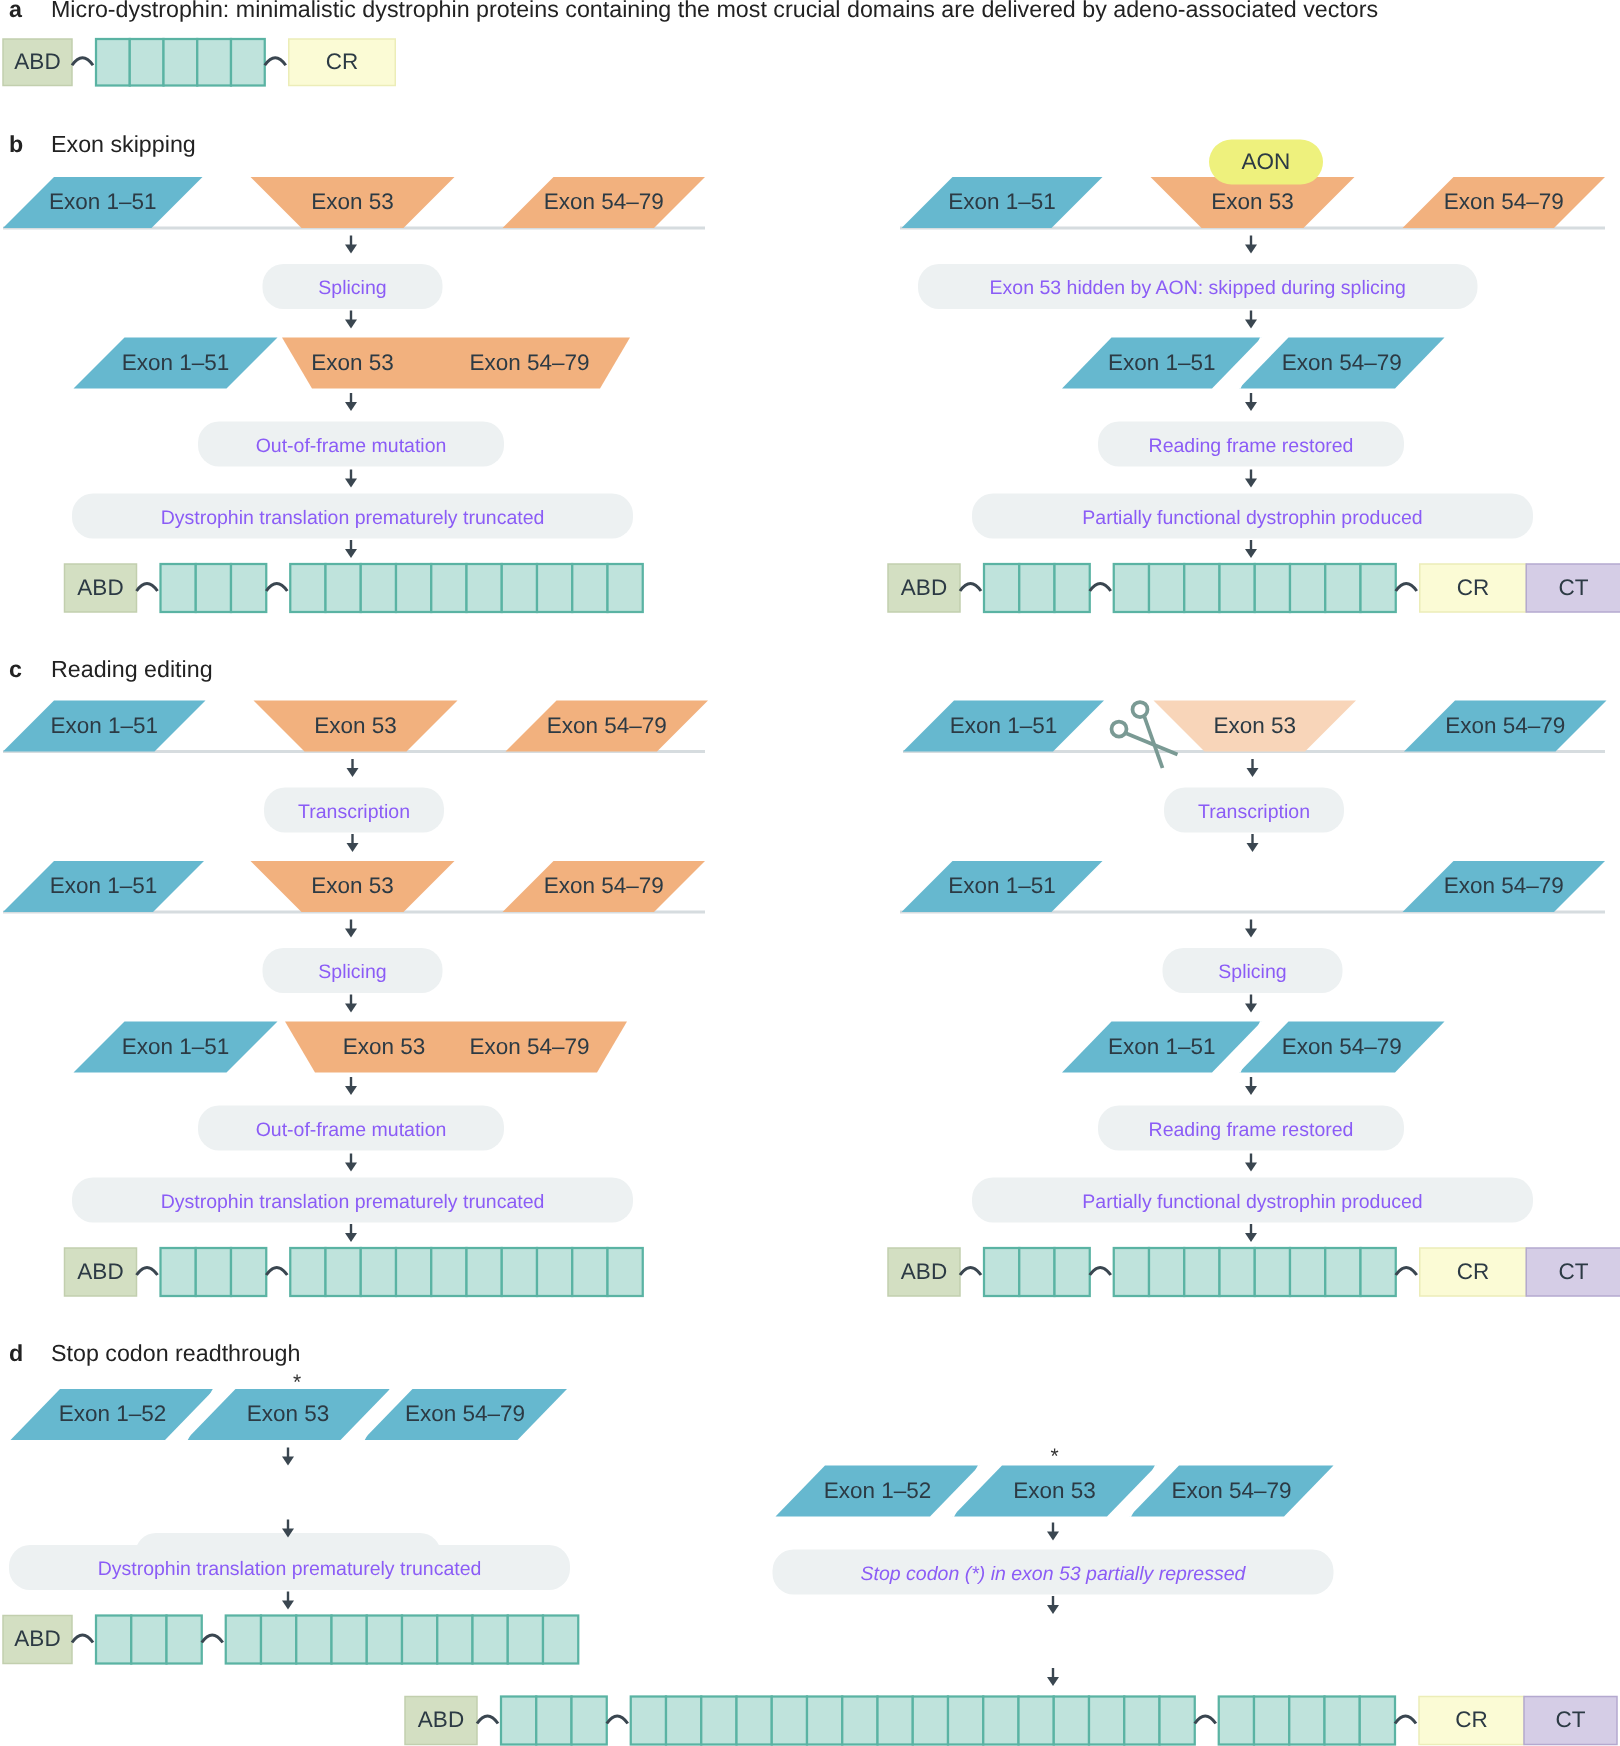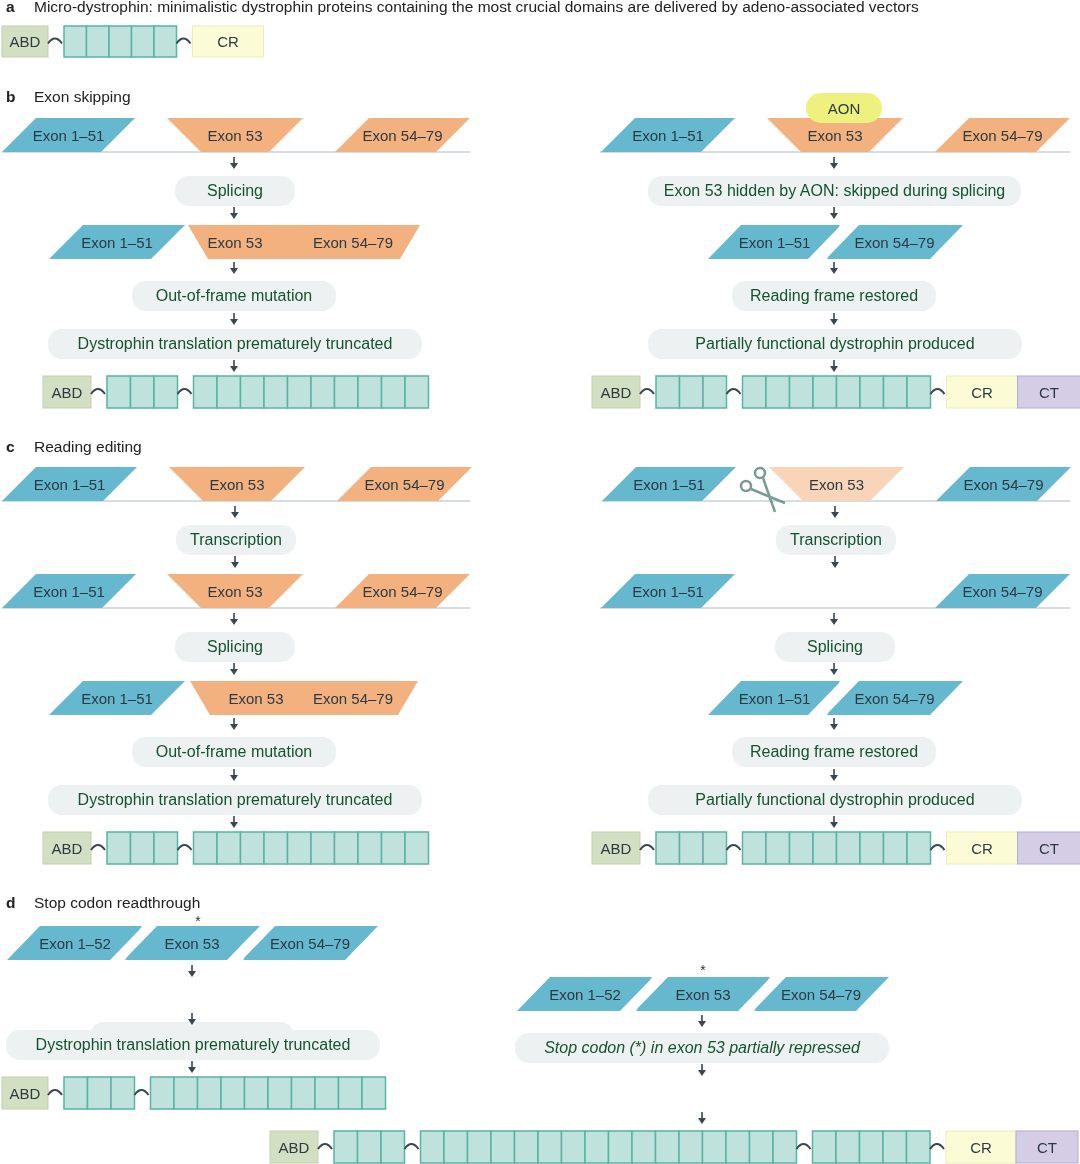--- a/index.html
+++ b/index.html
@@ -2,21 +2,21 @@
 <html><head>
 <meta charset="utf-8">
 <style>
   html, body { margin:0; padding:0; background:#ffffff; }
   body { width:1080px; height:1164px; position:relative; overflow:hidden;
          font-family:"Liberation Sans", sans-serif; color:#333d45; }
   #canvas { position:absolute; left:0; top:0; width:956px; height:1164px; }
   .abs { position:absolute; }
   .heading { font-size:15.5px; color:#222; white-space:nowrap; }
   .heading .letter { font-weight:bold; display:inline-block; width:28px; }
-  .label-box { background:#edf1f2; border-radius:14px; font-size:16px; color:#14532d;
+  .label-box { background:#edf1f2; border-radius:14px; font-size:13px; color:#8b5cf6;
                display:flex; align-items:center; justify-content:center; white-space:nowrap; }
   svg text { font-family:"Liberation Sans", sans-serif; }
 </style>
 </head>
 <body>
 
 <div id="canvas">
 
   <div class="abs heading" style="left:6px;top:-2px;">
     <span class="letter">a</span><span>Micro-dystrophin: minimalistic dystrophin proteins containing the most crucial domains are delivered by adeno-associated vectors</span>
@@ -28,21 +28,21 @@
     <span class="letter">c</span><span>Reading editing</span>
   </div>
   <div class="abs heading" style="left:6px;top:894px;">
     <span class="letter">d</span><span>Stop codon readthrough</span>
   </div>
 
   <div class="abs label-box" style="left:175px;top:176px;width:120px;height:30px;">Splicing</div>
   <div class="abs label-box" style="left:132px;top:281px;width:204px;height:30px;">Out-of-frame mutation</div>
   <div class="abs label-box" style="left:48px;top:329px;width:374px;height:30px;">Dystrophin translation prematurely truncated</div>
 
-  <div class="abs label-box" style="left:648px;top:176px;width:373px;height:30px;">Exon 53 hidden by AON: skipped during splicing</div>
+  <div class="abs label-box" style="left:612px;top:176px;width:373px;height:30px;">Exon 53 hidden by AON: skipped during splicing</div>
   <div class="abs label-box" style="left:732px;top:281px;width:204px;height:30px;">Reading frame restored</div>
   <div class="abs label-box" style="left:648px;top:329px;width:374px;height:30px;">Partially functional dystrophin produced</div>
 
   <div class="abs label-box" style="left:176px;top:525px;width:120px;height:30px;">Transcription</div>
   <div class="abs label-box" style="left:175px;top:632px;width:120px;height:30px;">Splicing</div>
   <div class="abs label-box" style="left:132px;top:737px;width:204px;height:30px;">Out-of-frame mutation</div>
   <div class="abs label-box" style="left:48px;top:785px;width:374px;height:30px;">Dystrophin translation prematurely truncated</div>
 
   <div class="abs label-box" style="left:776px;top:525px;width:120px;height:30px;">Transcription</div>
   <div class="abs label-box" style="left:775px;top:632px;width:120px;height:30px;">Splicing</div>

